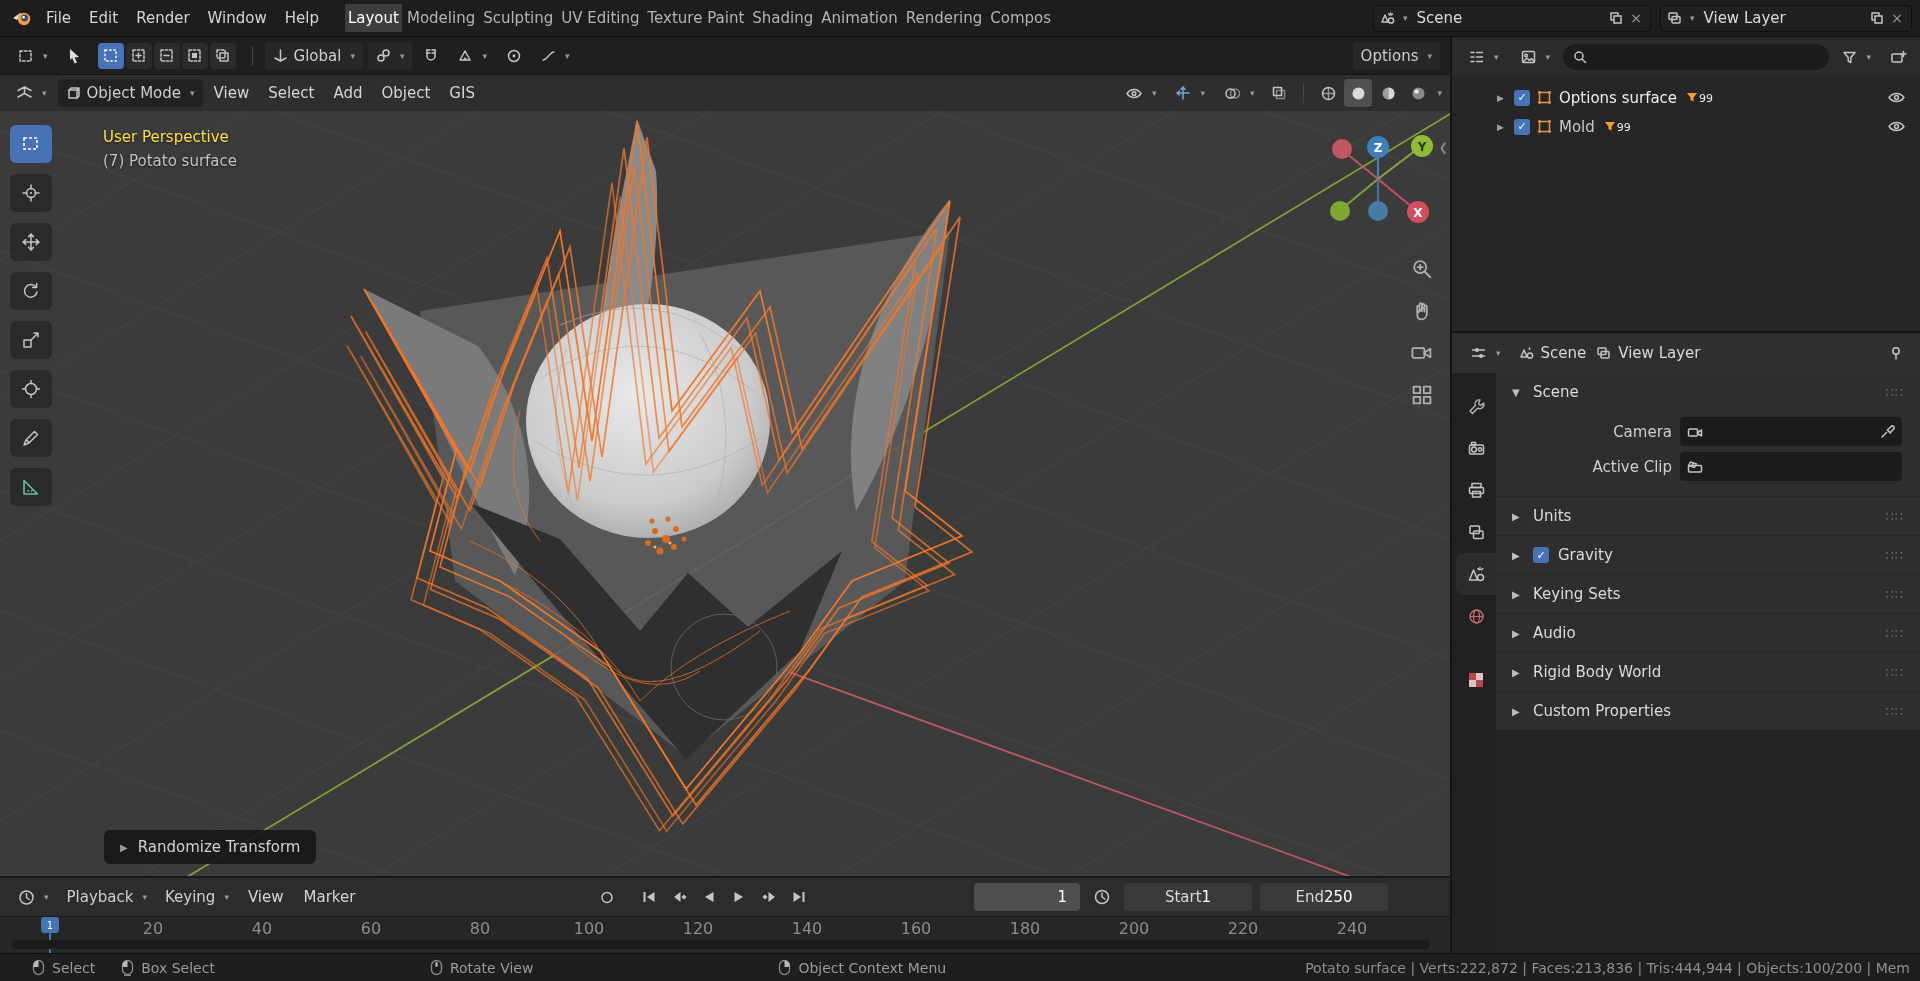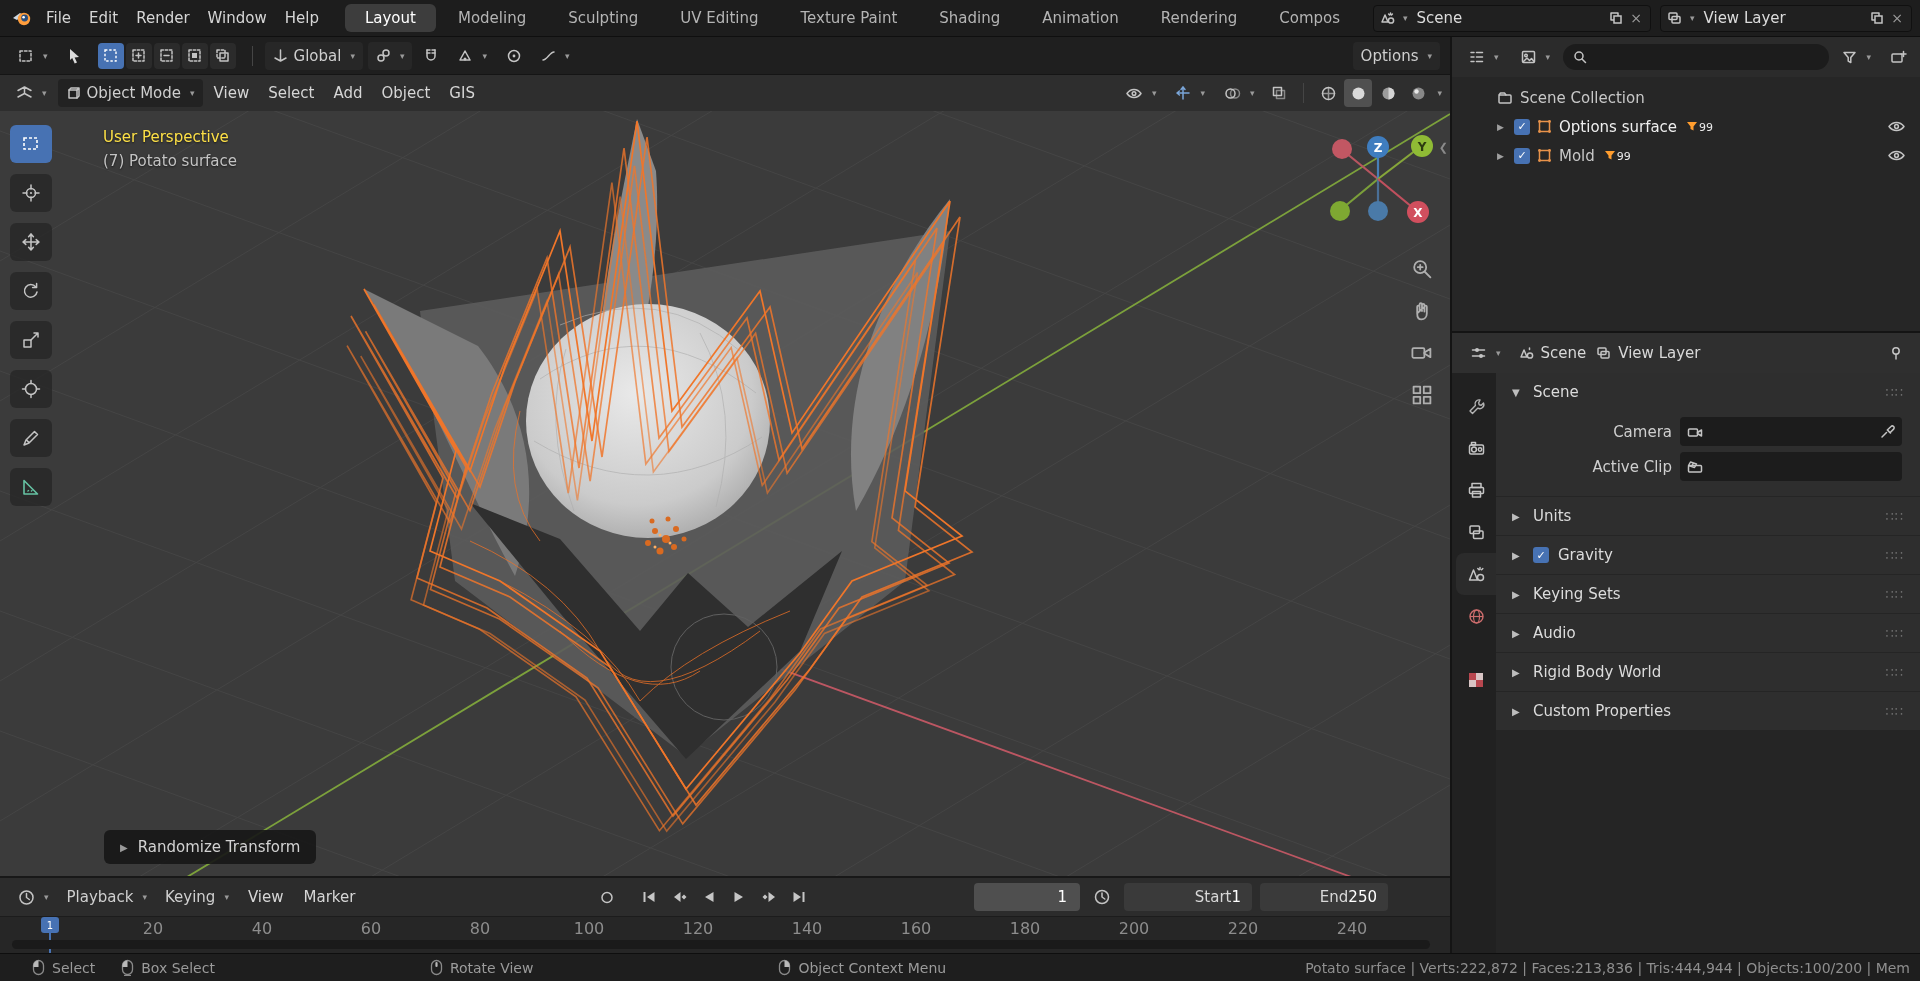--- a/index.html
+++ b/index.html
@@ -10,21 +10,21 @@
 .app{width:1920px;height:981px;display:flex;flex-direction:column}
 .dd{font-size:9px;color:#9a9a9a;margin-left:3px}
 .vsep{width:1px;height:20px;background:#454545;margin:0 7px}
 .spacer{flex:1}
 
 
 .topbar{height:37px;flex-shrink:0;display:flex;align-items:center;background:#1d1d1d;
   border-bottom:1px solid #0f0f0f;padding:0 8px;gap:1px}
 .menu{padding:5px 9px;border-radius:4px;color:#d6d6d6;white-space:nowrap}
 .workspaces{display:flex;gap:2px;margin-left:16px;flex:1;min-width:0;overflow:hidden}
-.tab{padding:5px 20px;border-radius:6px;color:#b4b4b4;white-space:nowrap}
+.tab{padding:5px 3px;border-radius:1px;color:#b4b4b4;white-space:nowrap}
 .tab.active{background:#3d3d3d;color:#fff}
 .idchip{display:flex;align-items:center;gap:5px;height:27px;background:#202020;
   border:1px solid #101010;border-radius:4px;padding:0 6px;margin-left:8px;flex-shrink:0}
 .idchip .nm{color:#dcdcdc;padding:0 4px;white-space:nowrap}
 .idchip .x{color:#9a9a9a;font-size:14px;padding:0 2px}
 .scenechip{width:278px}.vlchip{width:252px}
 
 
 .main{flex:1;display:flex;min-height:0}
 .left-col{flex:1;min-width:0;display:flex;flex-direction:column;border-right:2px solid #141414}
@@ -66,21 +66,21 @@
 
 .tl-header{height:40px;flex-shrink:0;background:#2c2c2c;border-top:2px solid #181818;
   display:flex;align-items:center;padding:0 10px;position:relative}
 .tl-left{display:flex;align-items:center;gap:2px}
 .transport{position:absolute;left:48.5%;transform:translateX(-50%);display:flex;align-items:center;gap:3px}
 .tbtn{width:27px;height:25px;border-radius:4px;display:flex;align-items:center;justify-content:center}
 .tl-right{margin-left:auto;display:flex;align-items:center;gap:8px;margin-right:52px}
 .framefield{width:106px;height:28px;background:#4f4f4f;border-radius:4px;display:flex;
   align-items:center;justify-content:flex-end;padding:0 13px;color:#fff}
 .rangefield{width:128px;height:28px;background:#3a3a3a;border-radius:4px;display:flex;
-  align-items:center;justify-content:flex-end;padding:0 11px;color:#d8d8d8}
+  align-items:center;justify-content:center;padding:0 11px;color:#d8d8d8}
 .tl-strip{height:37px;flex-shrink:0;background:#262626;border-top:1px solid #1c1c1c;position:relative;overflow:hidden}
 .tick{position:absolute;top:2px;transform:translateX(-50%);font-size:16px;color:#8d8d8d}
 .playhead{position:absolute;left:49px;top:0;bottom:0;width:2px;background:#4772b3}
 .ph-head{position:absolute;left:41px;top:0;width:18px;height:16px;background:#4772b3;border-radius:3px;
   color:#fff;font-size:10px;display:flex;align-items:center;justify-content:center}
 .hscroll{position:absolute;left:12px;right:20px;bottom:4px;height:9px;background:#1a1a1a;border-radius:5px}
 
 
 .outliner{height:296px;flex-shrink:0;display:flex;flex-direction:column;border-bottom:2px solid #141414}
 .ol-header{height:40px;flex-shrink:0;background:#2b2b2b;display:flex;align-items:center;padding:0 8px;gap:5px}
@@ -692,27 +692,20 @@
             <span class="dd">▾</span>
           </div>
           <span class="iconbtn">
             <svg width="17" height="16" viewBox="0 0 17 16">
                 <rect class="s" x="2" y="5" width="10" height="8" rx="1"></rect>
                 <path class="s" d="M13.5 2.5v5M11 5h5"></path>
               </svg>
           </span>
         </div>
         <div class="ol-body">
-          <div class="ol-row" style="padding-left:45px">
-            <svg width="16" height="14" viewBox="0 0 16 14">
-                <rect class="s" x="2" y="4" width="12" height="8" rx="1"></rect>
-                <path class="s" d="M2 4l1.5-2h4L9 4"></path>
-              </svg>
-            <span class="nm">Scene Collection</span>
-          </div>
           <div class="ol-row">
             <span class="disc">▶</span>
             <span class="cb">✓</span>
             <svg width="15" height="15" viewBox="0 0 15 15">
                 <rect x="2.5" y="2.5" width="10" height="10" fill="none" stroke="#e8924a" stroke-width="1.5"></rect>
                 <circle cx="2.5" cy="2.5" r="1.4" fill="#e8924a"></circle>
                 <circle cx="12.5" cy="2.5" r="1.4" fill="#e8924a"></circle>
                 <circle cx="2.5" cy="12.5" r="1.4" fill="#e8924a"></circle>
                 <circle cx="12.5" cy="12.5" r="1.4" fill="#e8924a"></circle>
               </svg>

